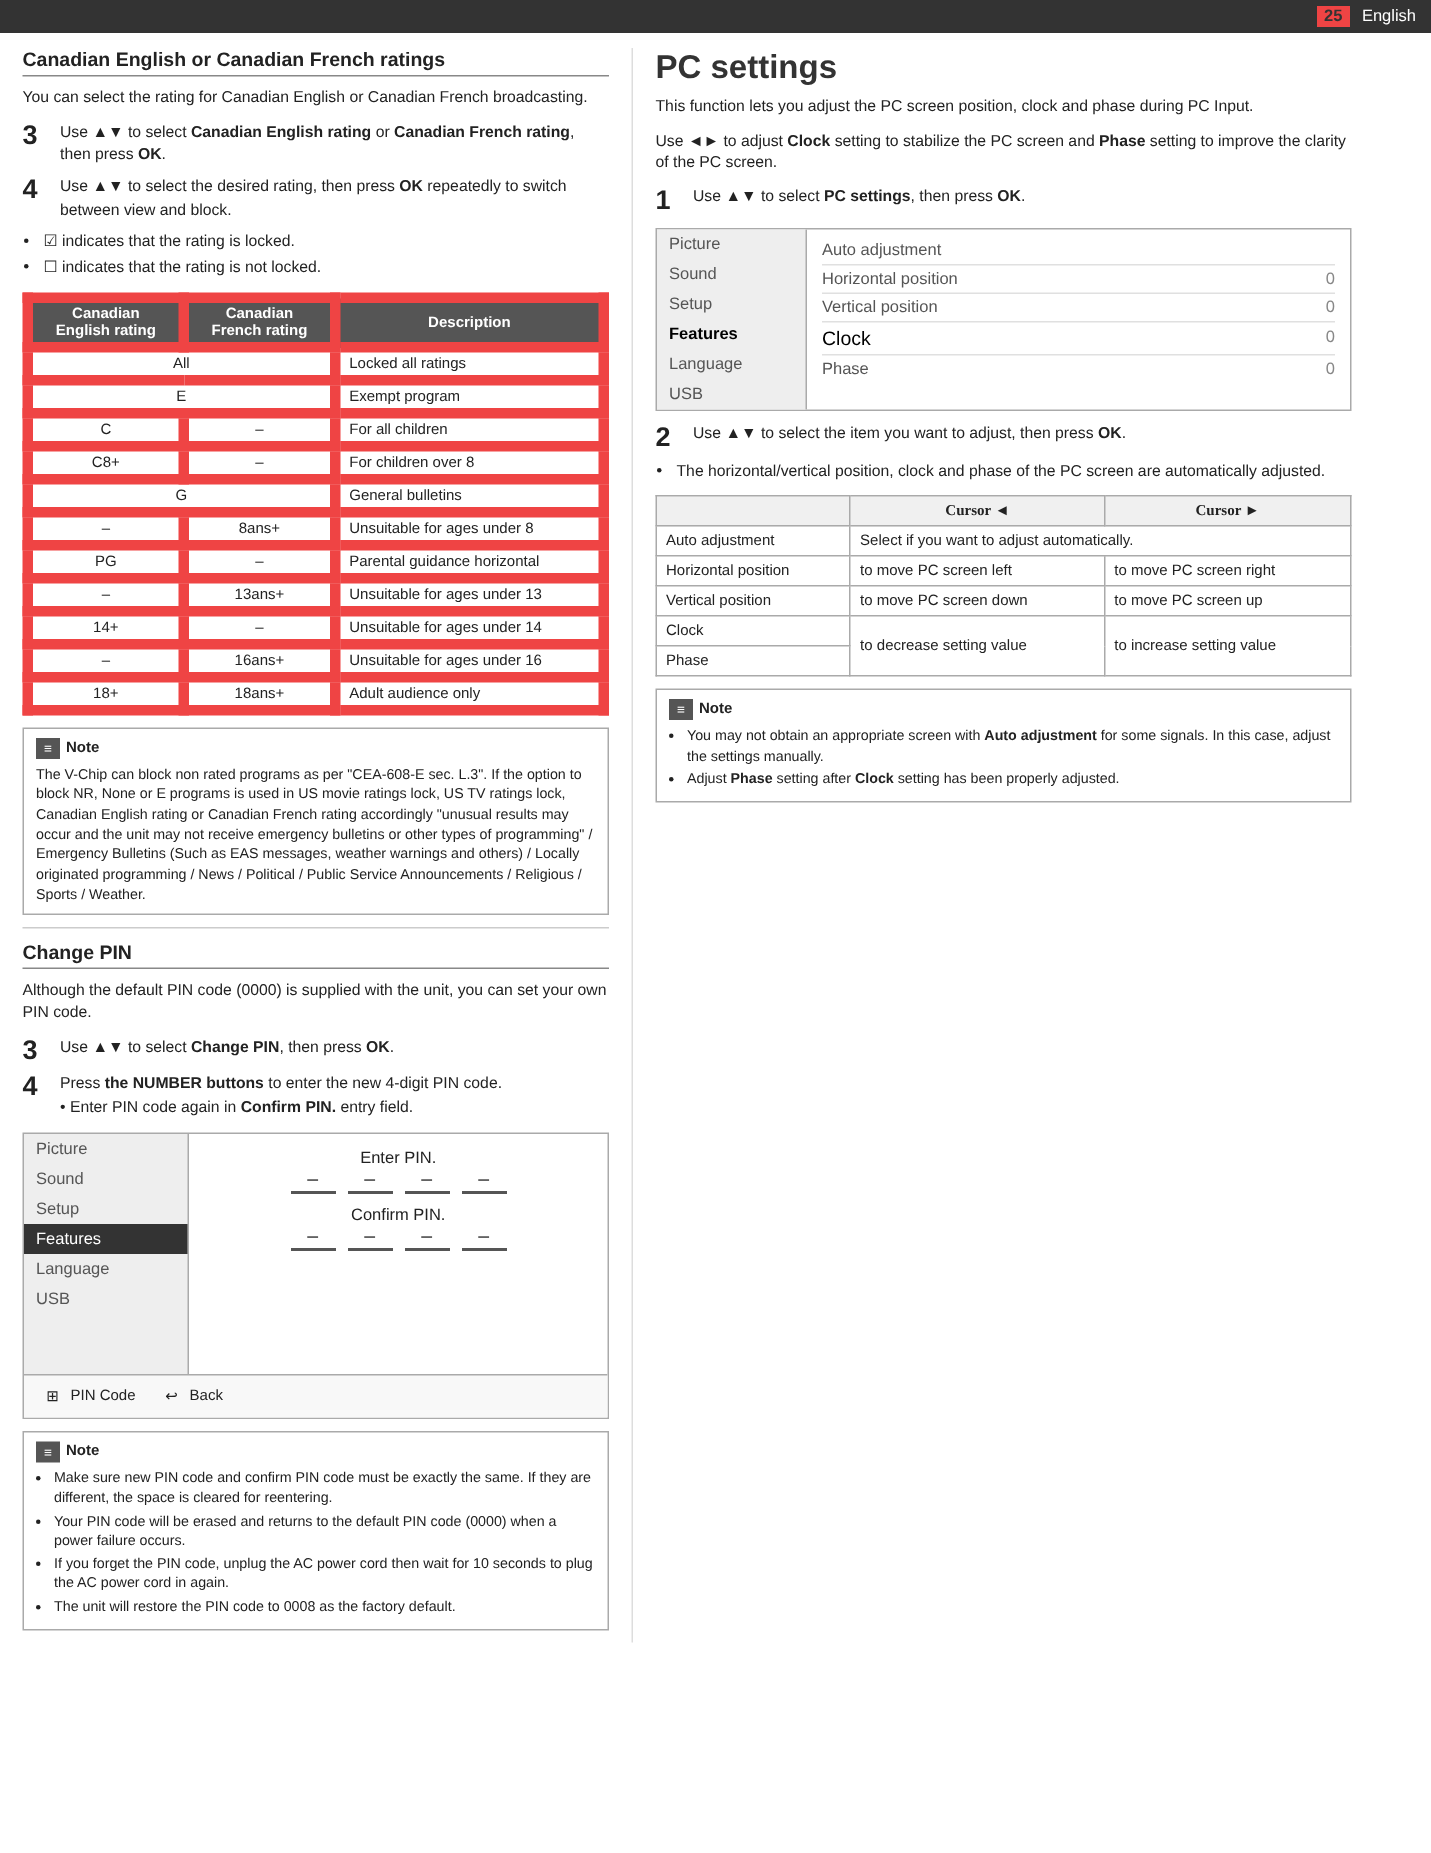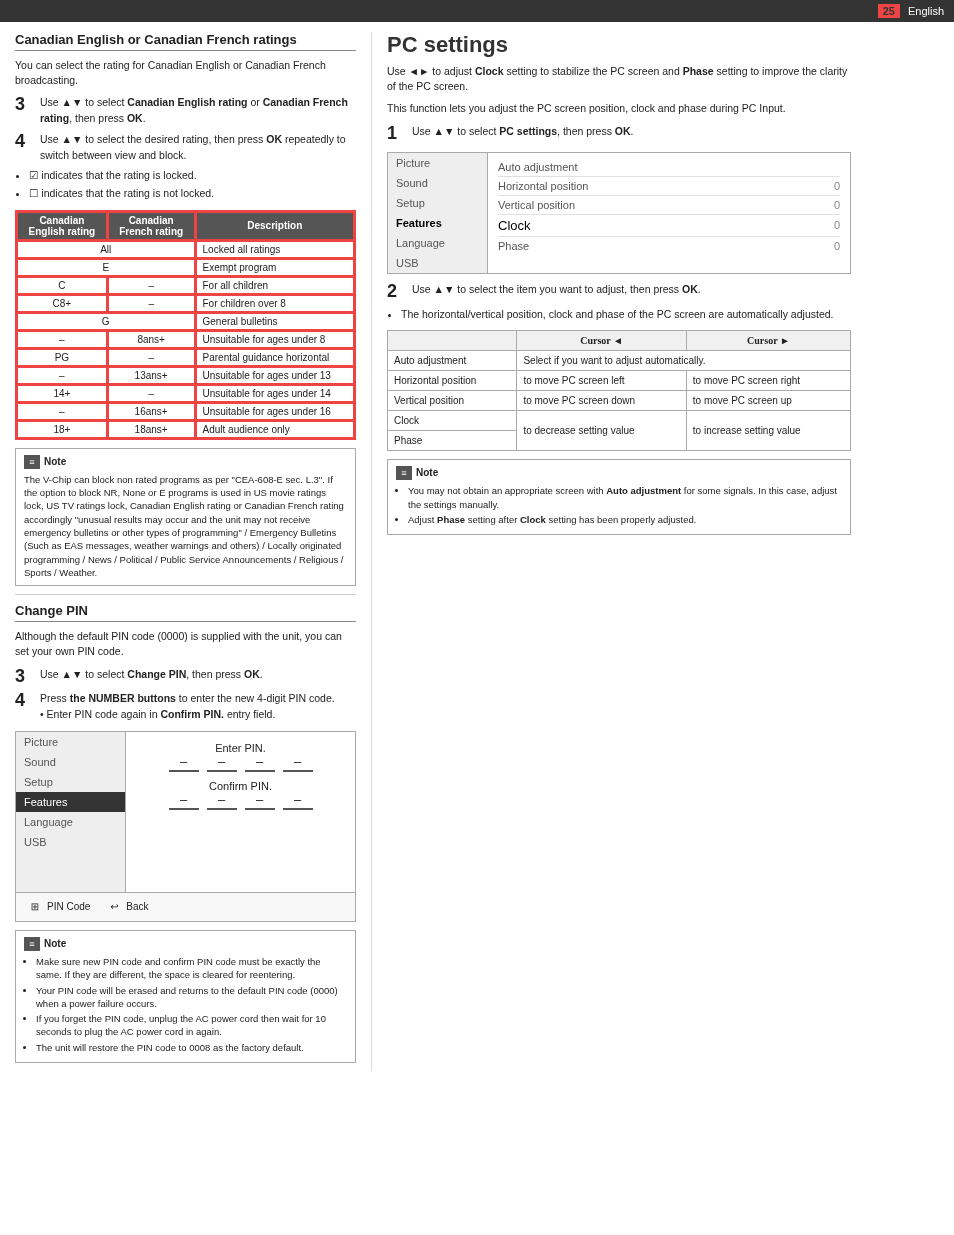--- a/index.html
+++ b/index.html
@@ -31,21 +31,21 @@
       font-weight: bold;
     }
 
     .main-content {
       display: flex;
       padding: 10px 0 0 0;
     }
 
     
     .left-col {
-      width: 372px;
+      width: 422px;
       padding: 0 15px;
       border-right: 1px solid #ddd;
     }
 
     
     .right-col {
       width: 494px;
       padding: 0 15px;
     }
 
@@ -82,21 +82,21 @@
     .step-text b { font-weight: bold; }
 
     
     .rating-table {
       width: 100%;
       border-collapse: collapse;
       margin: 8px 0;
       font-size: 10px;
     }
     .rating-table th, .rating-table td {
-      border: 3px solid #ef4444;
+      border: 7px solid #ef4444;
       padding: 2px 6px;
       text-align: center;
     }
     .rating-table th {
       background: #555;
       color: #fff;
       font-weight: bold;
     }
     .rating-table td:last-child {
       text-align: left;
@@ -480,22 +480,22 @@
           <li>If you forget the PIN code, unplug the AC power cord then wait for 10 seconds to plug the AC power cord in again.</li>
           <li>The unit will restore the PIN code to 0008 as the factory default.</li>
         </ul>
     </div>
 
   </div>
 
   <div class="right-col">
 
     <h1 class="pc-title">PC settings</h1>
+    <p class="intro-text">This function lets you adjust the PC screen position, clock and phase during PC Input.</p>
     <p class="intro-text">Use ◄► to adjust <b>Clock</b> setting to stabilize the PC screen and <b>Phase</b> setting to improve the clarity of the PC screen.</p>
-    <p class="intro-text">This function lets you adjust the PC screen position, clock and phase during PC Input.</p>
 
     <div class="step">
       <span class="step-num">1</span>
       <span class="step-text">Use ▲▼ to select <b>PC settings</b>, then  press <b>OK</b>.</span>
     </div>
 
     <div class="pc-menu-mock">
       <div class="pc-menu-inner">
         <div class="pc-sidebar" id="pc-sidebar">
             <div class="pc-sidebar-item">Picture</div>

